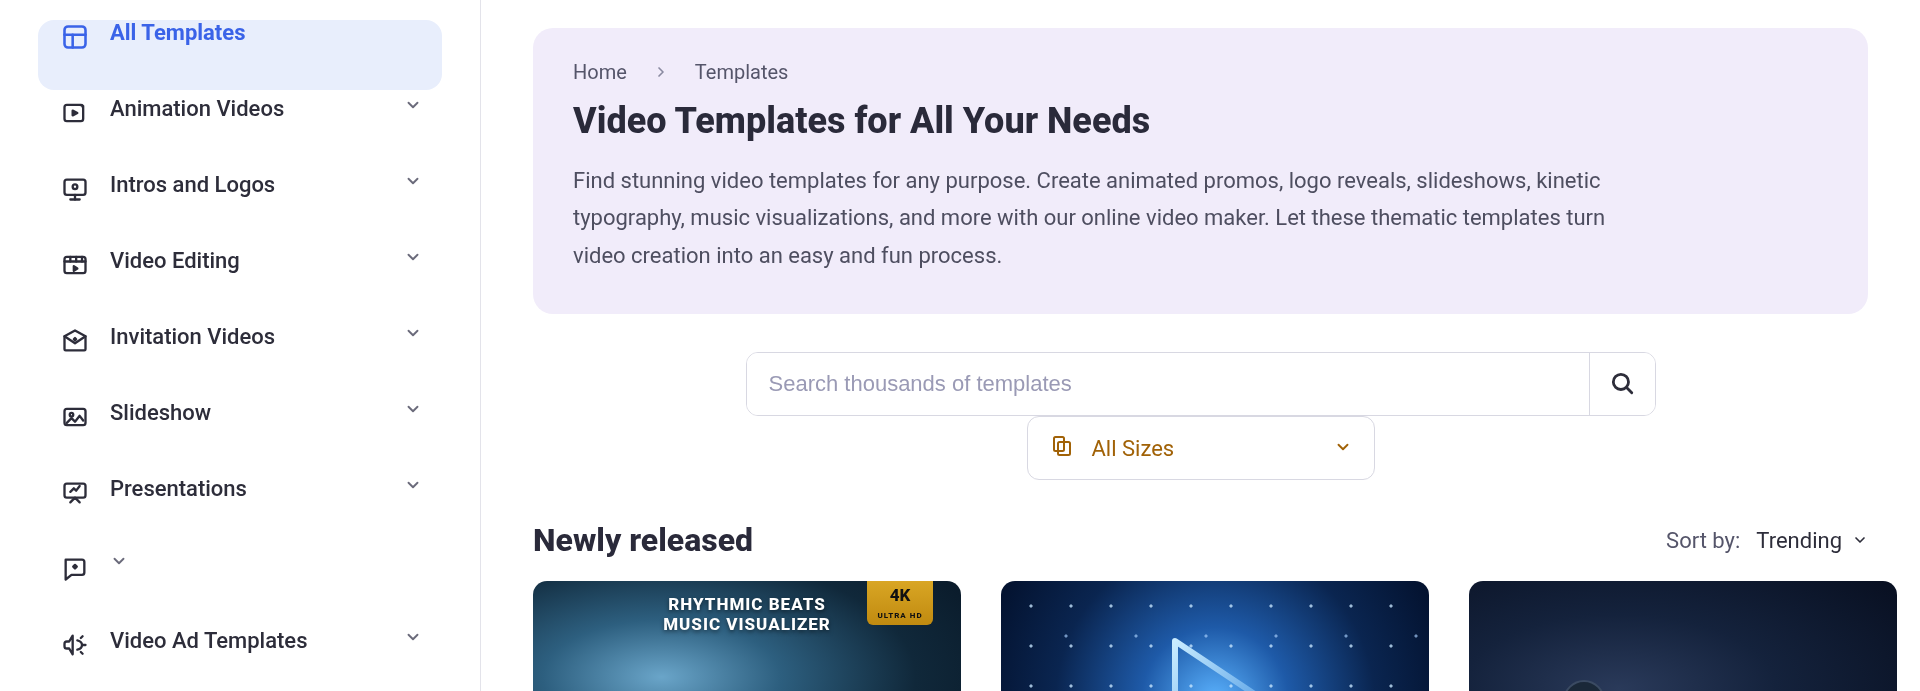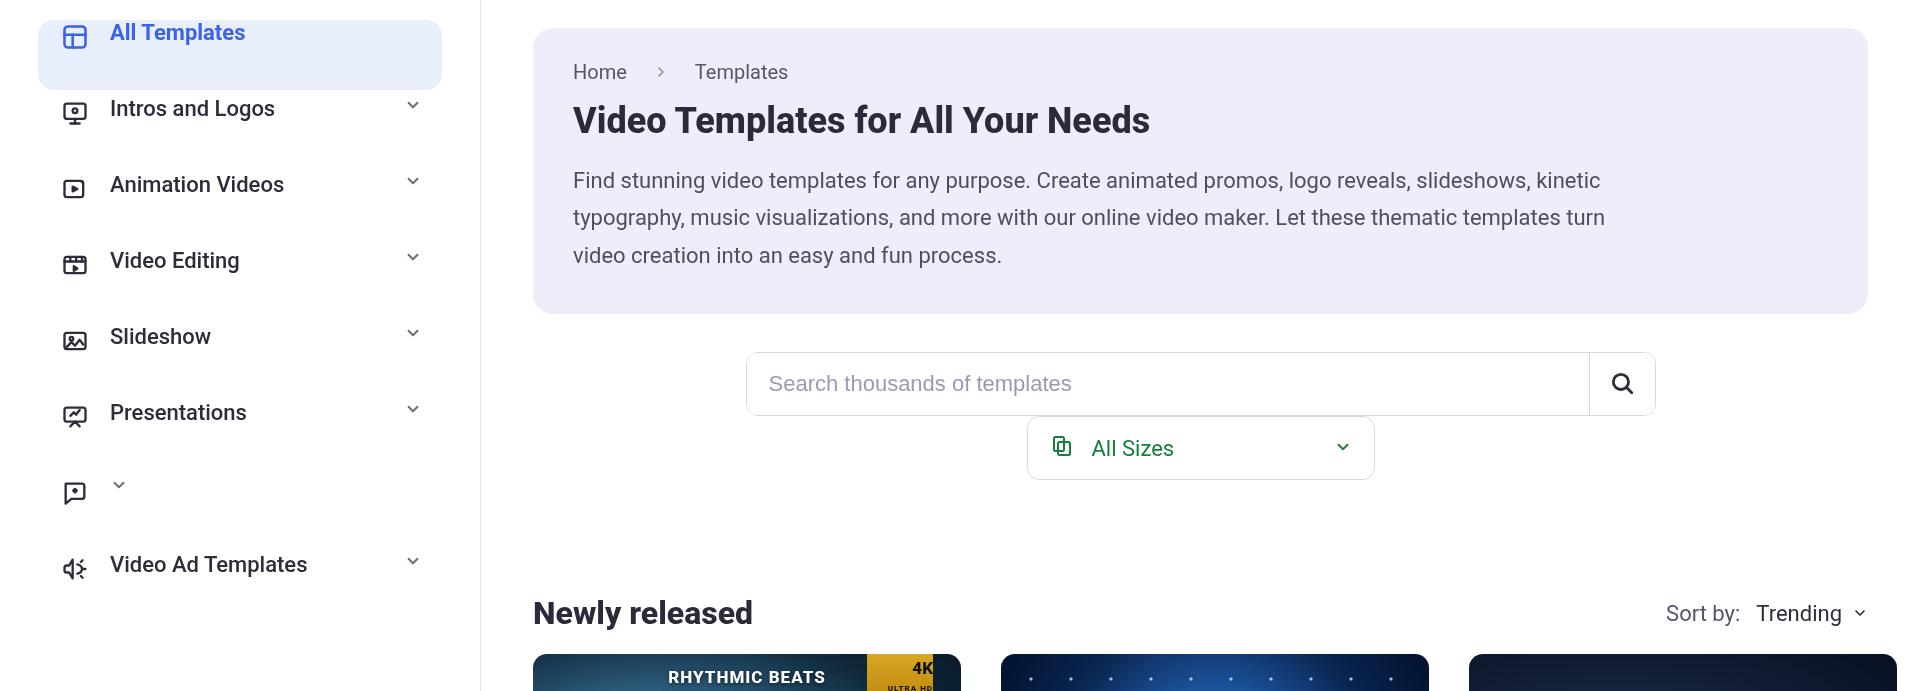--- a/index.html
+++ b/index.html
@@ -124,29 +124,29 @@
   .sizes-dd {
     border: 1px solid #d8d8e2;
     border-radius: 12px;
     height: 64px;
     width: 348px;
     display: flex;
     align-items: center;
     padding: 0 22px;
     gap: 18px;
     cursor: pointer;
-    color: #15803d;
+    color: #a16207;
     font-size: 22px;
   }
   .sizes-dd .lbl { flex:1; }
   .section-head {
     display: flex;
     align-items: center;
     justify-content: space-between;
-    margin-top: 114px;
+    margin-top: 41px;
   }
   .section-head h2 {
     font-size: 32px;
     font-weight: 800;
     color: #2a2a3a;
   }
   .sort-by {
     display: flex;
     align-items: center;
     gap: 16px;
@@ -196,21 +196,21 @@
     position: absolute;
     top: 0;
     right: 28px;
     width: 66px;
     height: 44px;
     background: linear-gradient(#d9a624,#c08a10);
     border-radius: 0 0 6px 6px;
     color: #111;
     display: flex;
     flex-direction: column;
-    align-items: flex-end;
+    align-items: center;
     justify-content: center;
     font-weight: 800;
   }
   .thumb1 .badge4k .t1 { font-size: 17px; line-height:1; }
   .thumb1 .badge4k .t2 { font-size: 8px; letter-spacing:1px; line-height:1; margin-top:8px;}
   .thumb2 {
     background: radial-gradient(circle at 50% 50%, #5bb3ff 0%, #1e5aa8 30%, #0a2550 65%, #03112d 100%);
     position: relative;
   }
   .thumb2 .play-outline {
@@ -248,43 +248,43 @@
             <path d="M3 10h18"></path>
             <path d="M10 10v11"></path>
           </svg>
       </span>
       <span class="label">All Templates</span>
     </div>
 
     <div class="sidebar-item">
       <span class="icon-wrap">
         <svg width="28" height="28" viewBox="0 0 24 24" fill="none" stroke="currentColor" stroke-width="2" stroke-linecap="round" stroke-linejoin="round">
+            <rect x="3" y="5" width="16" height="14" rx="2"></rect>
+            <path d="M10 10l4 2-4 2z" fill="currentColor"></path>
+            <path d="M18 4l1 1.5L20.5 6l-1.5.5L18 8l-.5-1.5L16 6l1.5-.5z" fill="currentColor" stroke="none"></path>
+          </svg>
+      </span>
+      <span class="label">Animation Videos</span>
+      <span class="chev">
+        <svg width="18" height="18" viewBox="0 0 24 24" fill="none" stroke="currentColor" stroke-width="2.5" stroke-linecap="round" stroke-linejoin="round">
+            <polyline points="6 9 12 15 18 9"></polyline>
+          </svg>
+      </span>
+    </div>
+
+    <div class="sidebar-item">
+      <span class="icon-wrap">
+        <svg width="28" height="28" viewBox="0 0 24 24" fill="none" stroke="currentColor" stroke-width="2" stroke-linecap="round" stroke-linejoin="round">
             <rect x="3" y="4" width="18" height="13" rx="2"></rect>
             <path d="M8 21h8"></path>
             <path d="M12 17v4"></path>
             <circle cx="12" cy="10" r="2"></circle>
           </svg>
       </span>
       <span class="label">Intros and Logos</span>
-      <span class="chev">
-        <svg width="18" height="18" viewBox="0 0 24 24" fill="none" stroke="currentColor" stroke-width="2.5" stroke-linecap="round" stroke-linejoin="round">
-            <polyline points="6 9 12 15 18 9"></polyline>
-          </svg>
-      </span>
-    </div>
-
-    <div class="sidebar-item">
-      <span class="icon-wrap">
-        <svg width="28" height="28" viewBox="0 0 24 24" fill="none" stroke="currentColor" stroke-width="2" stroke-linecap="round" stroke-linejoin="round">
-            <rect x="3" y="5" width="16" height="14" rx="2"></rect>
-            <path d="M10 10l4 2-4 2z" fill="currentColor"></path>
-            <path d="M18 4l1 1.5L20.5 6l-1.5.5L18 8l-.5-1.5L16 6l1.5-.5z" fill="currentColor" stroke="none"></path>
-          </svg>
-      </span>
-      <span class="label">Animation Videos</span>
       <span class="chev">
         <svg width="18" height="18" viewBox="0 0 24 24" fill="none" stroke="currentColor" stroke-width="2.5" stroke-linecap="round" stroke-linejoin="round">
             <polyline points="6 9 12 15 18 9"></polyline>
           </svg>
       </span>
     </div>
 
     <div class="sidebar-item">
       <span class="icon-wrap">
         <svg width="28" height="28" viewBox="0 0 24 24" fill="none" stroke="currentColor" stroke-width="2" stroke-linecap="round" stroke-linejoin="round">
@@ -297,20 +297,35 @@
           </svg>
       </span>
       <span class="label">Video Editing</span>
       <span class="chev">
         <svg width="18" height="18" viewBox="0 0 24 24" fill="none" stroke="currentColor" stroke-width="2.5" stroke-linecap="round" stroke-linejoin="round">
             <polyline points="6 9 12 15 18 9"></polyline>
           </svg>
       </span>
     </div>
 
+    <div class="sidebar-item">
+      <span class="icon-wrap">
+        <svg width="28" height="28" viewBox="0 0 24 24" fill="none" stroke="currentColor" stroke-width="2" stroke-linecap="round" stroke-linejoin="round">
+            <path d="M3 8l9-5 9 5v11a1 1 0 0 1-1 1H4a1 1 0 0 1-1-1z"></path>
+            <path d="M3 8l9 6 9-6"></path>
+            <path d="M12 11.5l-1-1 1-1 1 1z" fill="currentColor"></path>
+          </svg>
+      </span>
+      <span class="label">Invitation Videos</span>
+      <span class="chev">
+        <svg width="18" height="18" viewBox="0 0 24 24" fill="none" stroke="currentColor" stroke-width="2.5" stroke-linecap="round" stroke-linejoin="round">
+            <polyline points="6 9 12 15 18 9"></polyline>
+          </svg>
+      </span>
+    </div>
 
     <div class="sidebar-item">
       <span class="icon-wrap">
         <svg width="28" height="28" viewBox="0 0 24 24" fill="none" stroke="currentColor" stroke-width="2" stroke-linecap="round" stroke-linejoin="round">
             <rect x="3" y="5" width="18" height="14" rx="2"></rect>
             <circle cx="9" cy="10" r="1.5"></circle>
             <path d="M5 17l4-4 3 3 4-5 3 4"></path>
           </svg>
       </span>
       <span class="label">Slideshow</span>

